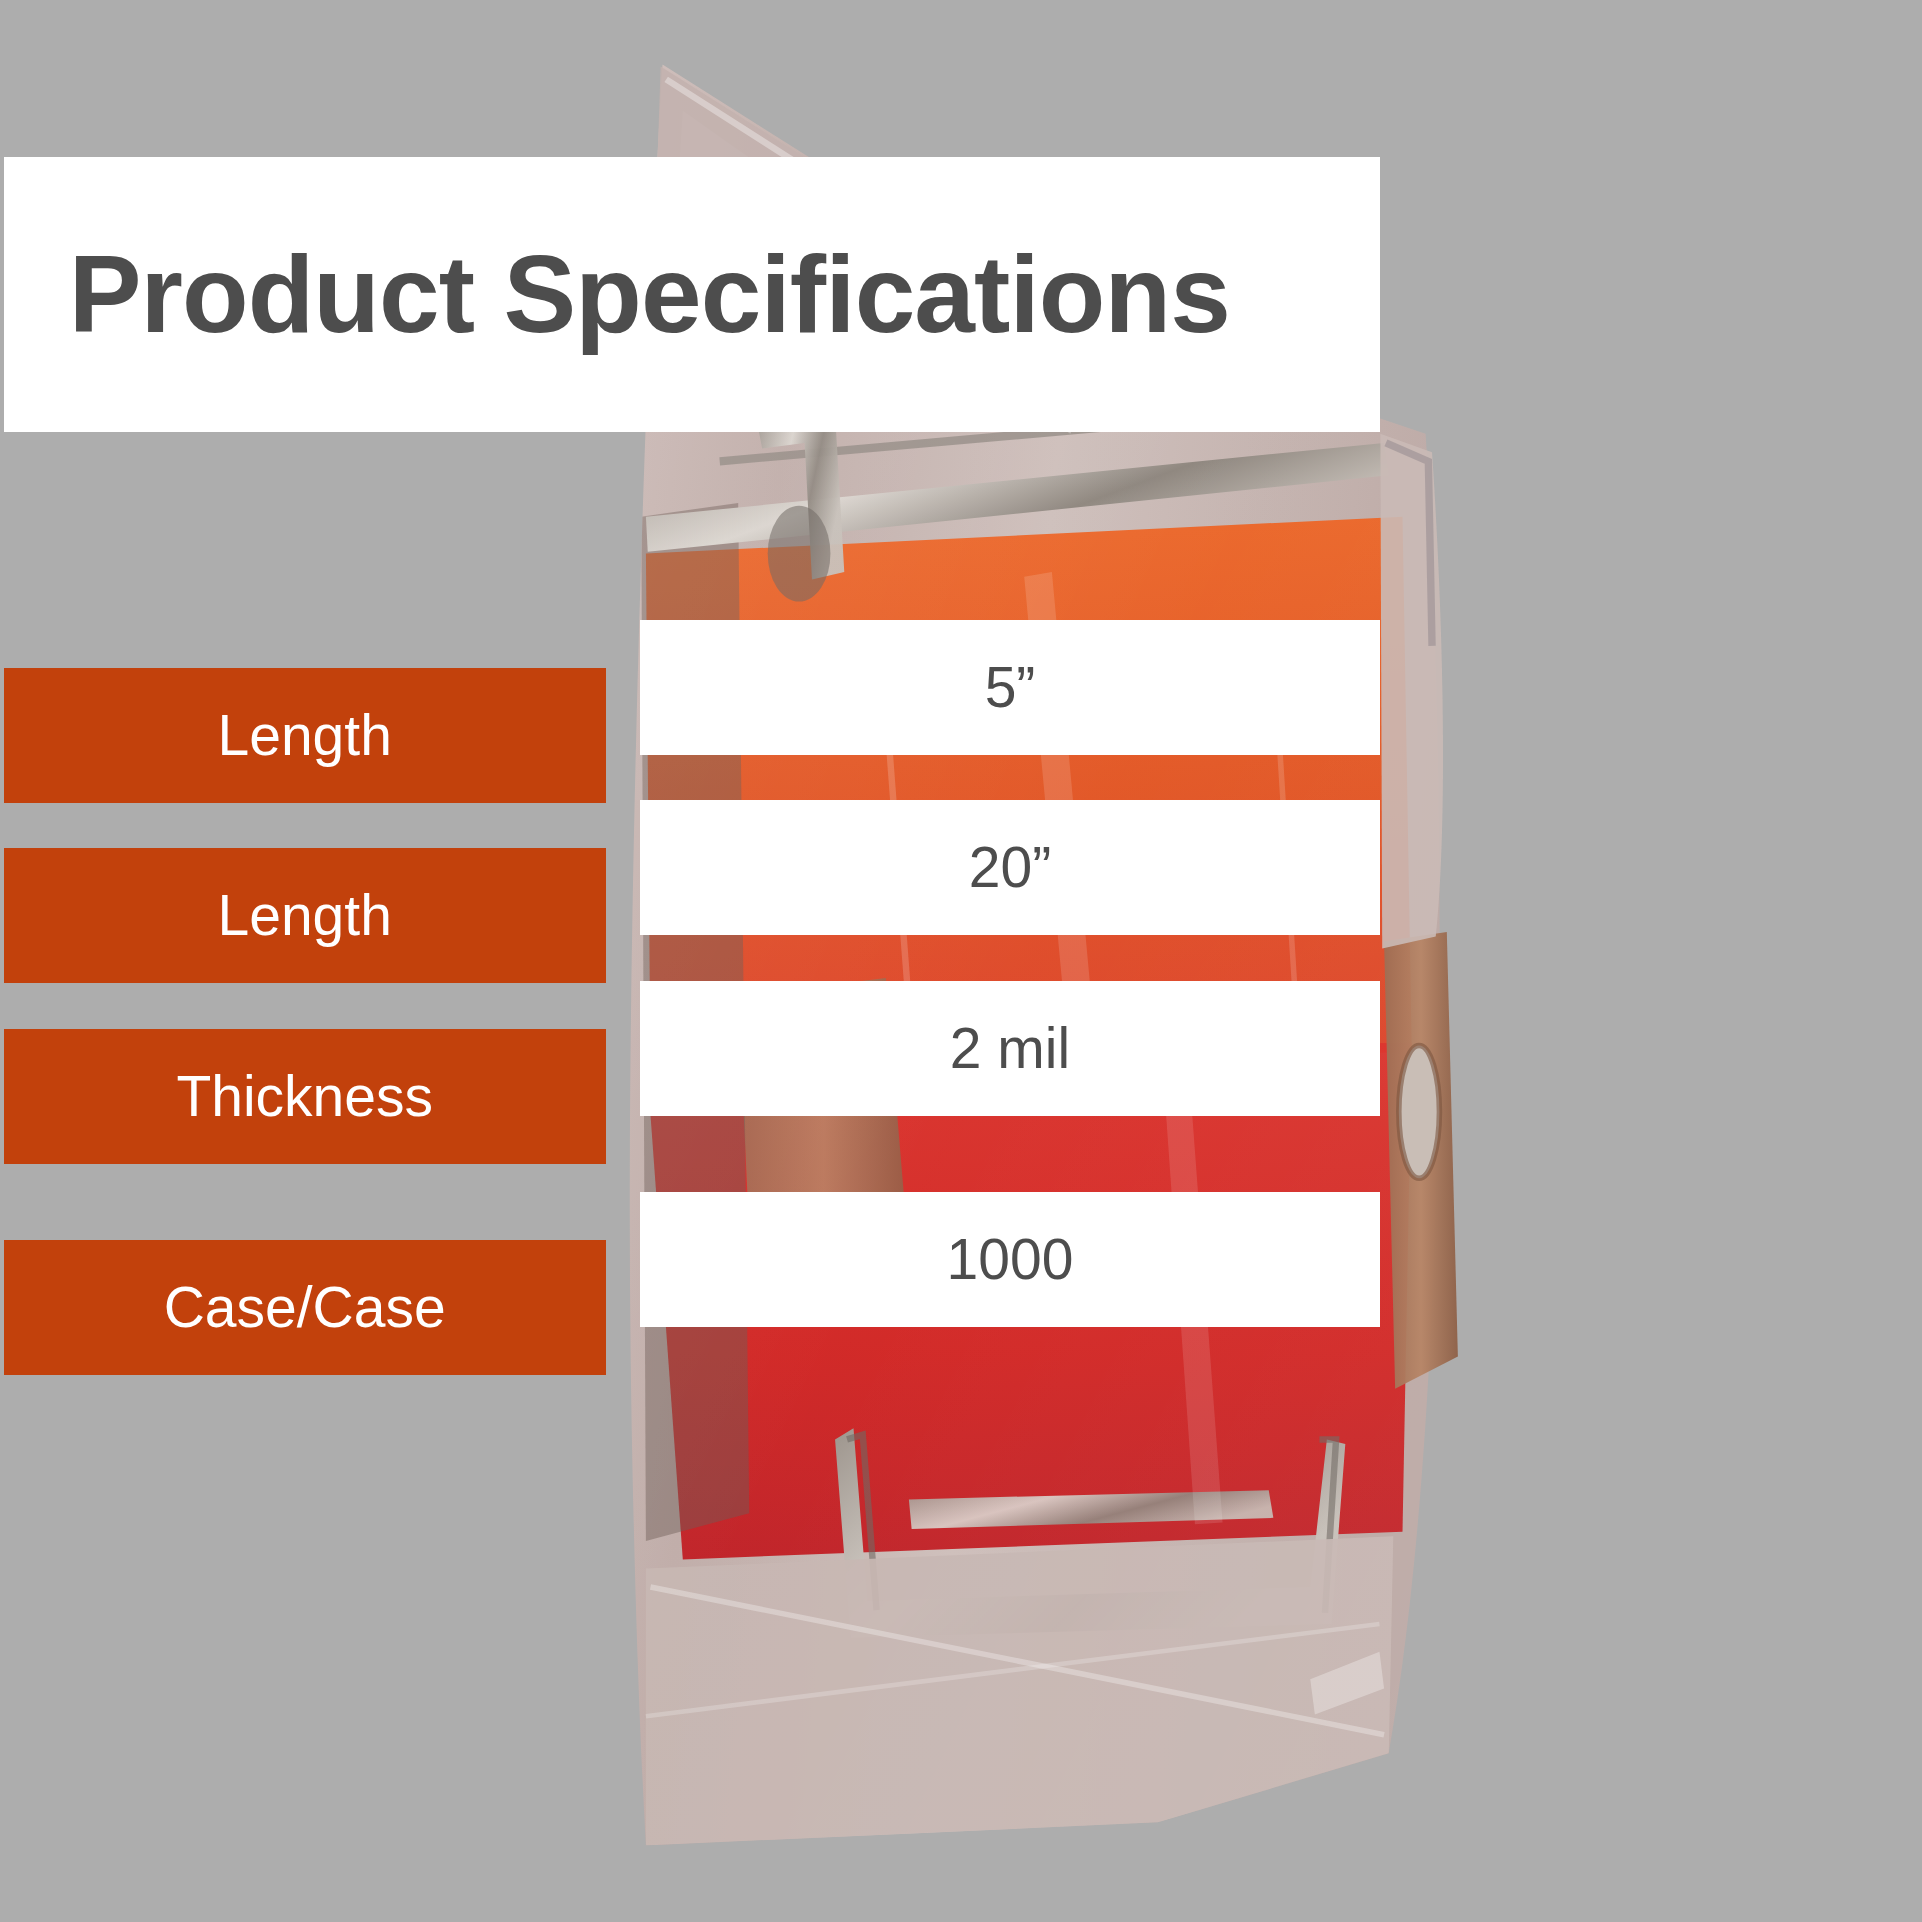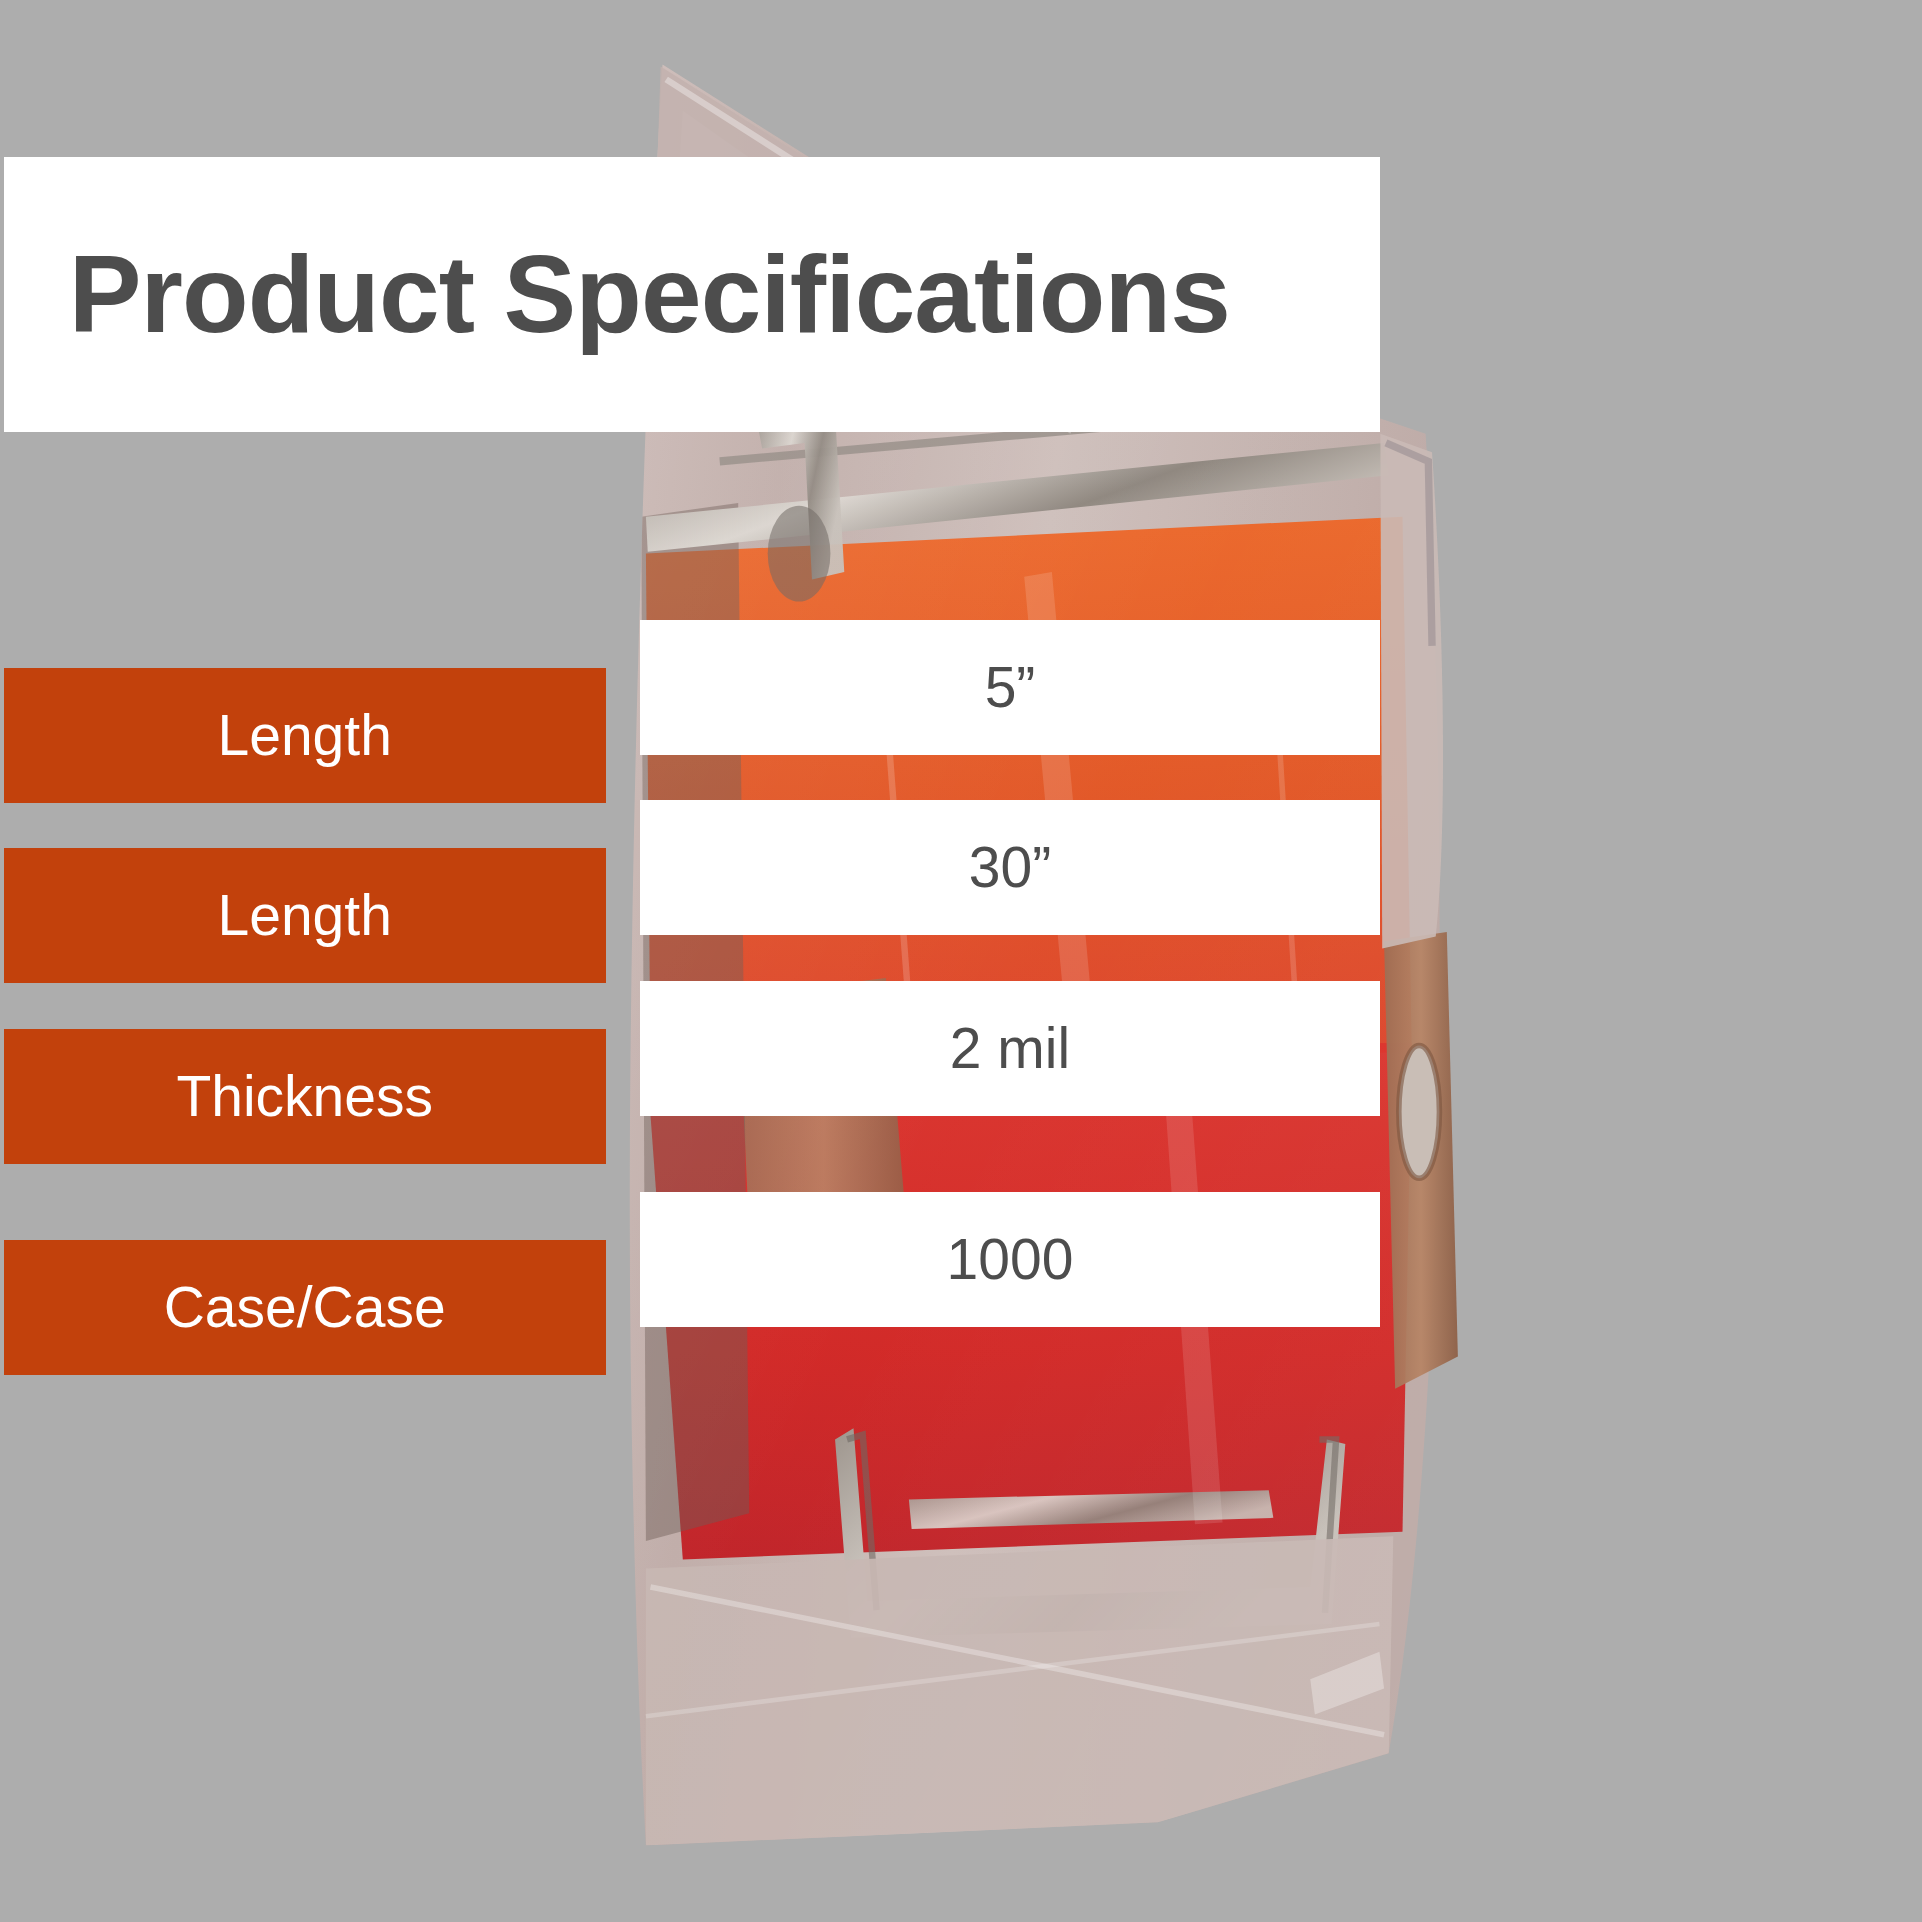--- a/index.html
+++ b/index.html
@@ -165,21 +165,21 @@
     <div class="spec-value">
       <span>5”</span>
     </div>
   </div>
 
   <div class="spec-row" id="row-1">
     <div class="spec-label">
       <span>Length</span>
     </div>
     <div class="spec-value">
-      <span>30”</span>
+      <span>20”</span>
     </div>
   </div>
 
   <div class="spec-row" id="row-2">
     <div class="spec-label">
       <span>Thickness</span>
     </div>
     <div class="spec-value">
       <span>2 mil</span>
     </div>

